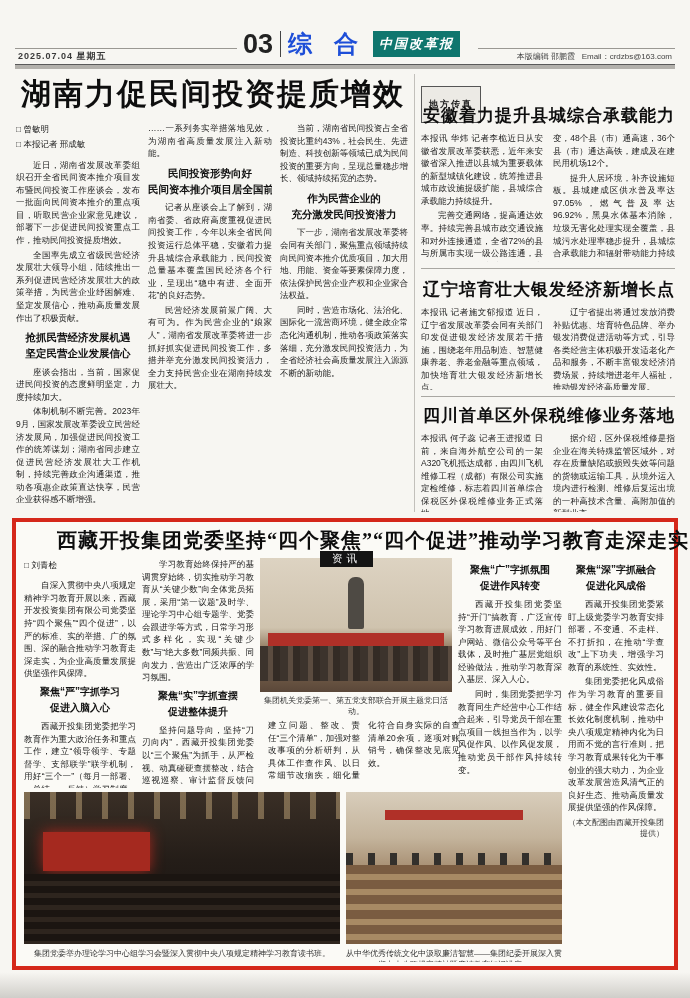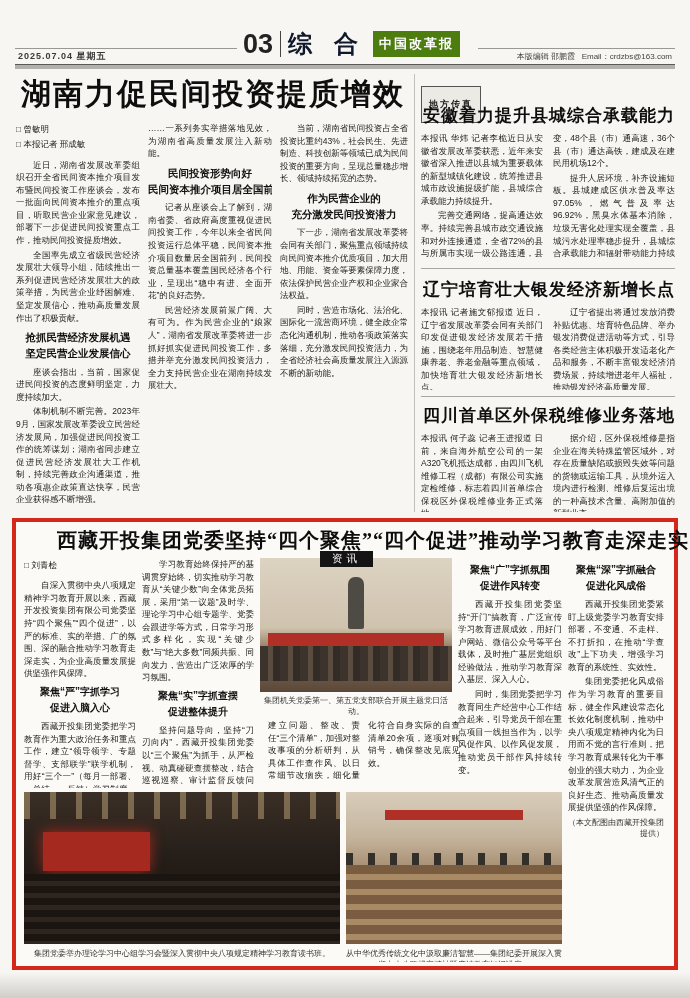--- a/index.html
+++ b/index.html
@@ -5,22 +5,22 @@
   html,body{margin:0;padding:0;background:#d8d6d1;}
   .page{position:relative;width:690px;height:998px;margin:0 auto;background:#f7f6f2;overflow:hidden;
         font-family:"Liberation Sans","DejaVu Sans",sans-serif;color:#1c1c1c;}
   .serif{font-family:"Liberation Serif","DejaVu Serif",serif;}
   
   .hd-line{position:absolute;top:48px;height:1px;background:#9a9893;}
   .hd-date{position:absolute;left:18px;top:50px;font-size:9px;font-weight:bold;color:#3a3a3a;letter-spacing:1px;}
   .hd-center{position:absolute;left:243px;top:28px;width:230px;display:flex;align-items:center;gap:7px;}
   .hd-pageno{font-size:27px;font-weight:900;color:#222;}
   .hd-vr{width:1px;height:26px;background:#444;}
-  .hd-section{font-size:24px;font-weight:900;color:#0f172a;letter-spacing:8px;}
-  .hd-logo{background:#4d7c0f;color:#fff;font-weight:900;font-size:13px;padding:4px 6px;letter-spacing:2px;white-space:nowrap;}
+  .hd-section{font-size:24px;font-weight:900;color:#1d4ed8;letter-spacing:8px;}
+  .hd-logo{background:#0f766e;color:#fff;font-weight:900;font-size:13px;padding:4px 6px;letter-spacing:2px;white-space:nowrap;font-style:italic;}
   .hd-edit{position:absolute;right:18px;top:51px;font-size:8px;color:#444;}
   .hd-rule{position:absolute;left:15px;right:15px;top:64px;height:4px;background:#b3b1ac;border-top:1.5px solid #5a5a5a;}
   
   .p{font-size:8.5px;line-height:1.48;text-align:justify;text-indent:2em;margin:0 0 2px 0;color:#222;}
   .cont{text-indent:0;}
   .subhead{font-weight:900;font-size:10.5px;text-align:center;line-height:1.55;margin:5px 0 4px 0;color:#111;}
   .subhead div{white-space:nowrap;}
   .col{position:absolute;overflow:hidden;}
   
   .main-title{position:absolute;left:15px;top:74px;width:396px;text-align:center;
@@ -100,21 +100,21 @@
     <p class="p">座谈会指出，当前，国家促进民间投资的态度鲜明坚定，力度持续加大。</p>
     <p class="p">体制机制不断完善。2023年9月，国家发展改革委设立民营经济发展局，加强促进民间投资工作的统筹谋划；湖南省同步建立促进民营经济发展壮大工作机制，持续完善政企沟通渠道，推动各项惠企政策直达快享，民营企业获得感不断增强。</p>
   </div>
 
   <div class="col" style="left:148px;top:122px;width:124px;height:390px;">
     <p class="p cont">……一系列务实举措落地见效，为湖南省高质量发展注入新动能。</p>
     <div class="subhead">
       <div>民间投资形势向好</div>
       <div>民间资本推介项目居全国前列</div>
     </div>
-    <p class="p">记者从座谈会上了解到，湖南省委、省政府高度重视促进民间投资工作，今年以来全省民间投资运行总体平稳，民间资本推介项目数量居全国前列，民间投资总量基本覆盖国民经济各个行业，呈现出“稳中有进、全面开花”的良好态势。</p>
+    <p class="p">记者从座谈会上了解到，湖南省委、省政府高度重视促进民间投资工作，今年以来全省民间投资运行总体平稳，安徽着力提升县城综合承载能力，民间投资总量基本覆盖国民经济各个行业，呈现出“稳中有进、全面开花”的良好态势。</p>
     <p class="p">民营经济发展前景广阔、大有可为。作为民营企业的“娘家人”，湖南省发展改革委将进一步抓好抓实促进民间投资工作，多措并举充分激发民间投资活力，全力支持民营企业在湖南持续发展壮大。</p>
   </div>
 
   <div class="col" style="left:280px;top:122px;width:128px;height:390px;">
     <p class="p">当前，湖南省民间投资占全省投资比重约43%，社会民生、先进制造、科技创新等领域已成为民间投资的重要方向，呈现总量稳步增长、领域持续拓宽的态势。</p>
     <div class="subhead">
       <div>作为民营企业的</div>
       <div>充分激发民间投资潜力</div>
     </div>
     <p class="p">下一步，湖南省发展改革委将会同有关部门，聚焦重点领域持续向民间资本推介优质项目，加大用地、用能、资金等要素保障力度，依法保护民营企业产权和企业家合法权益。</p>

